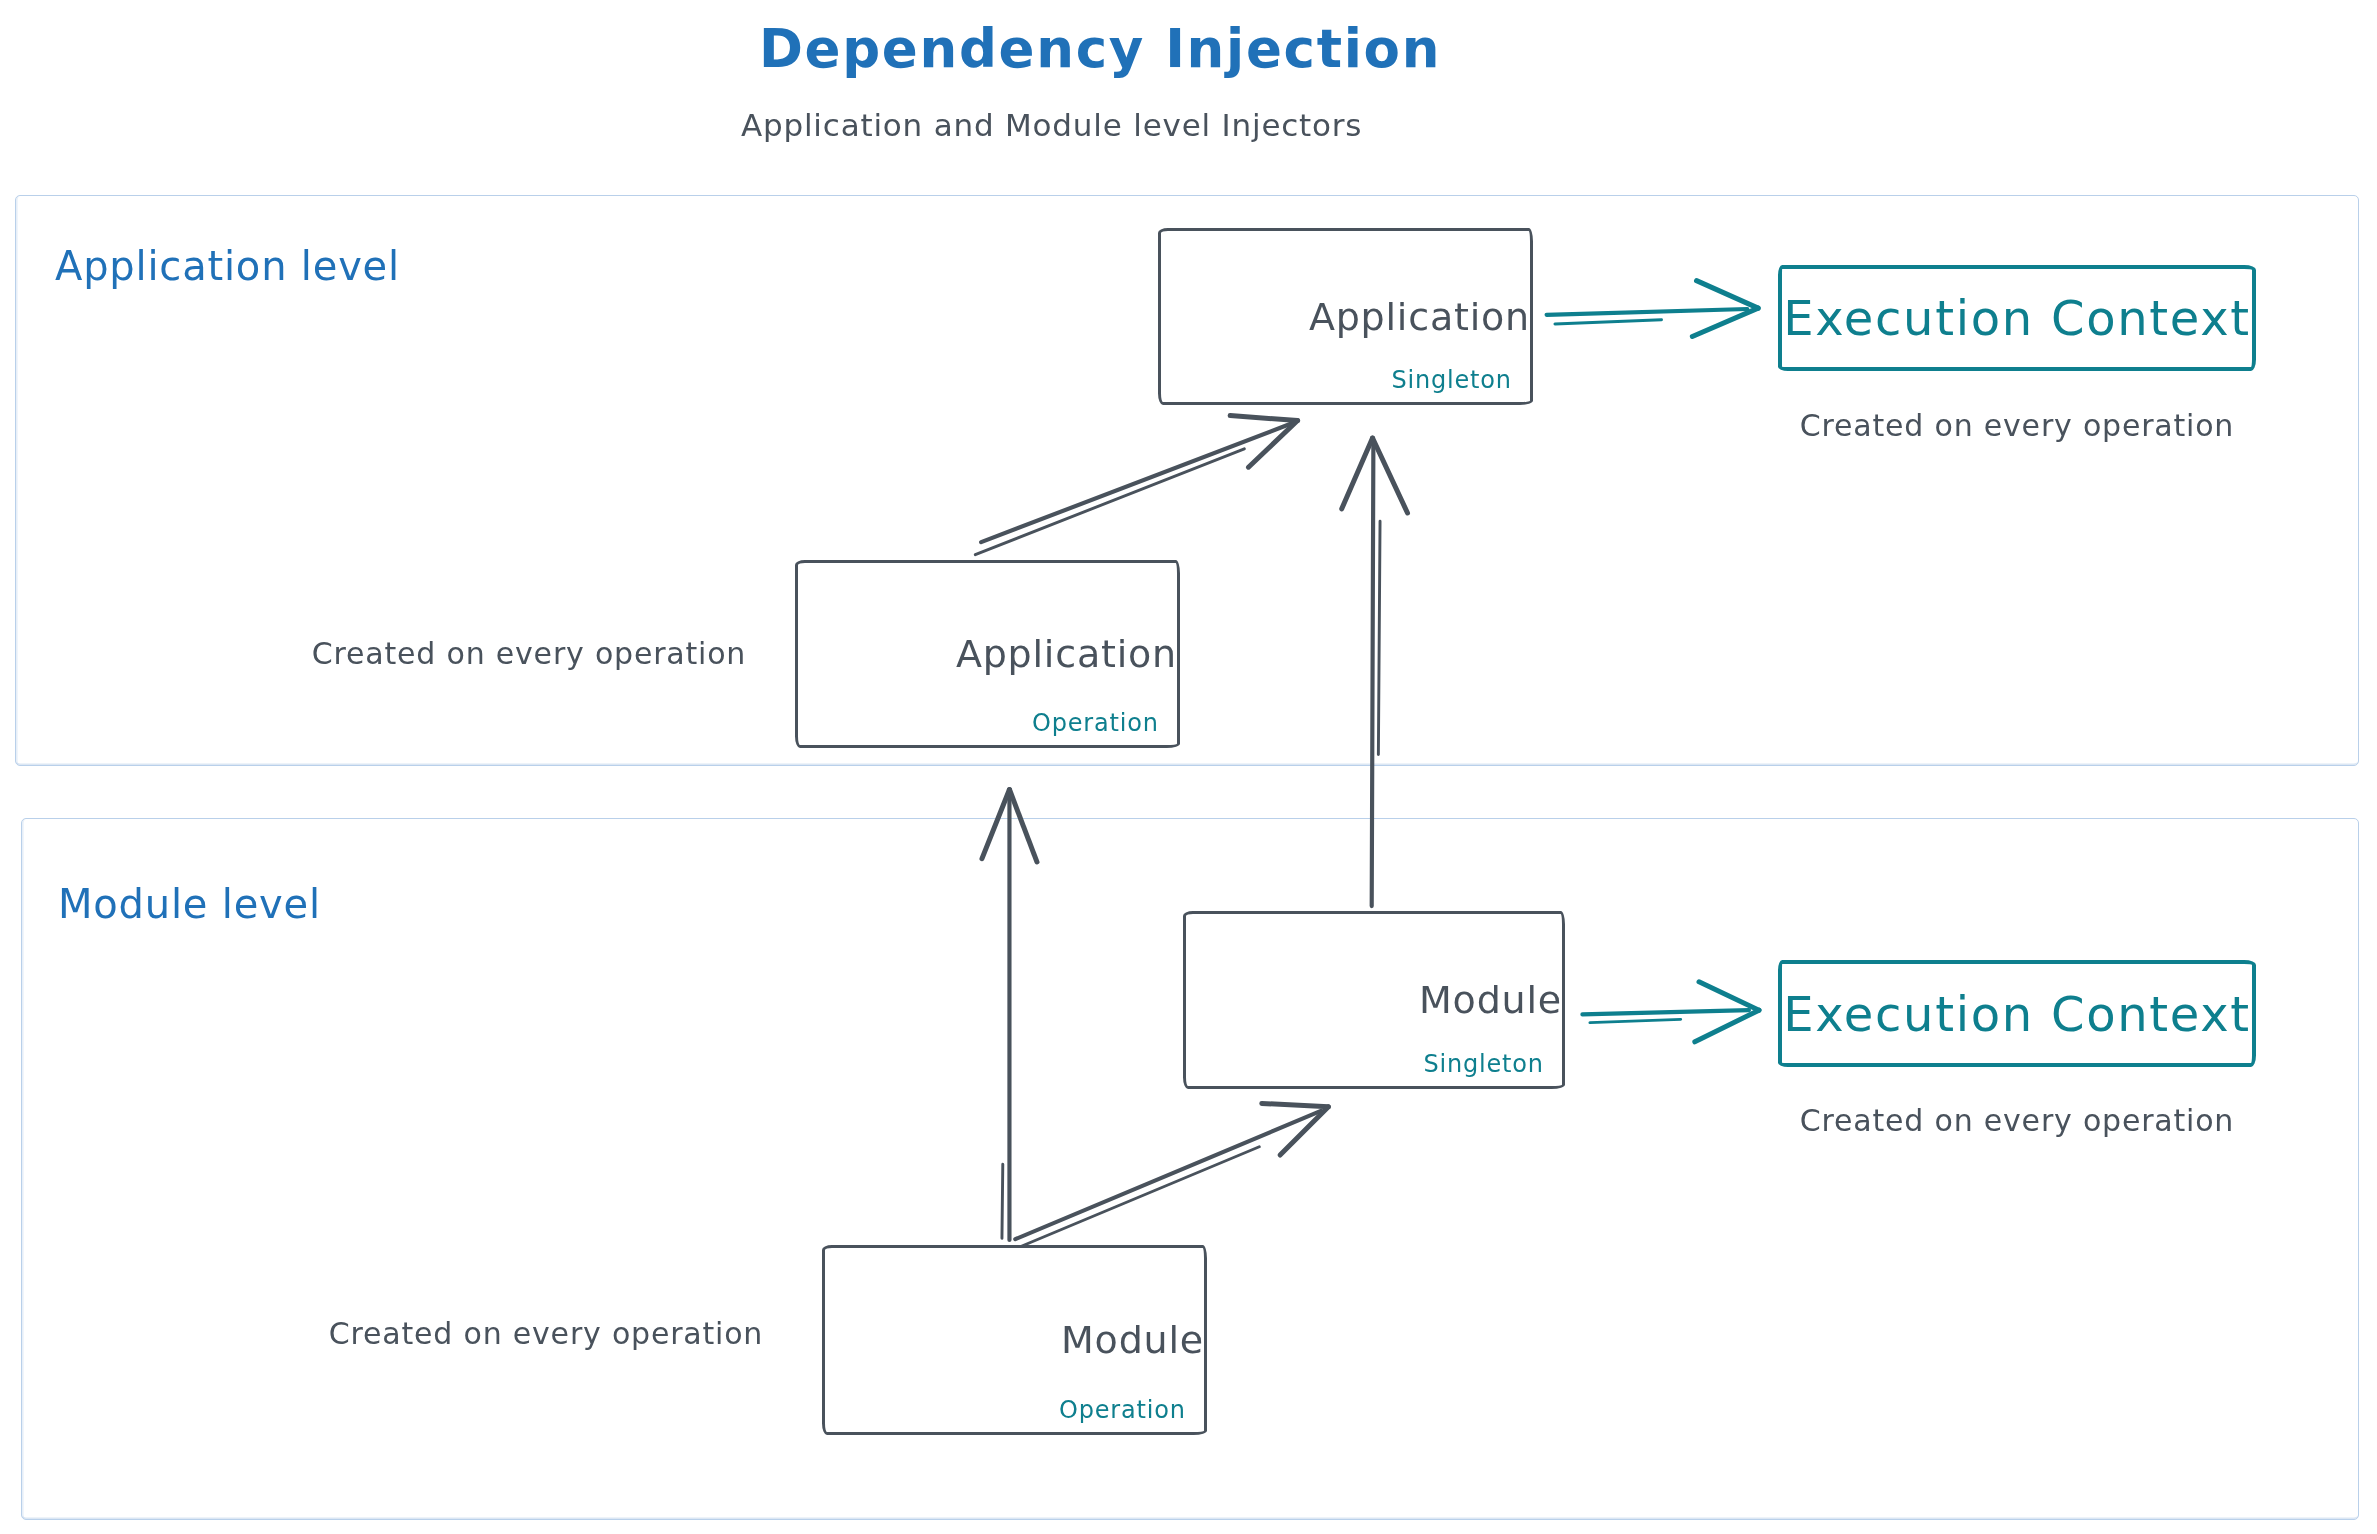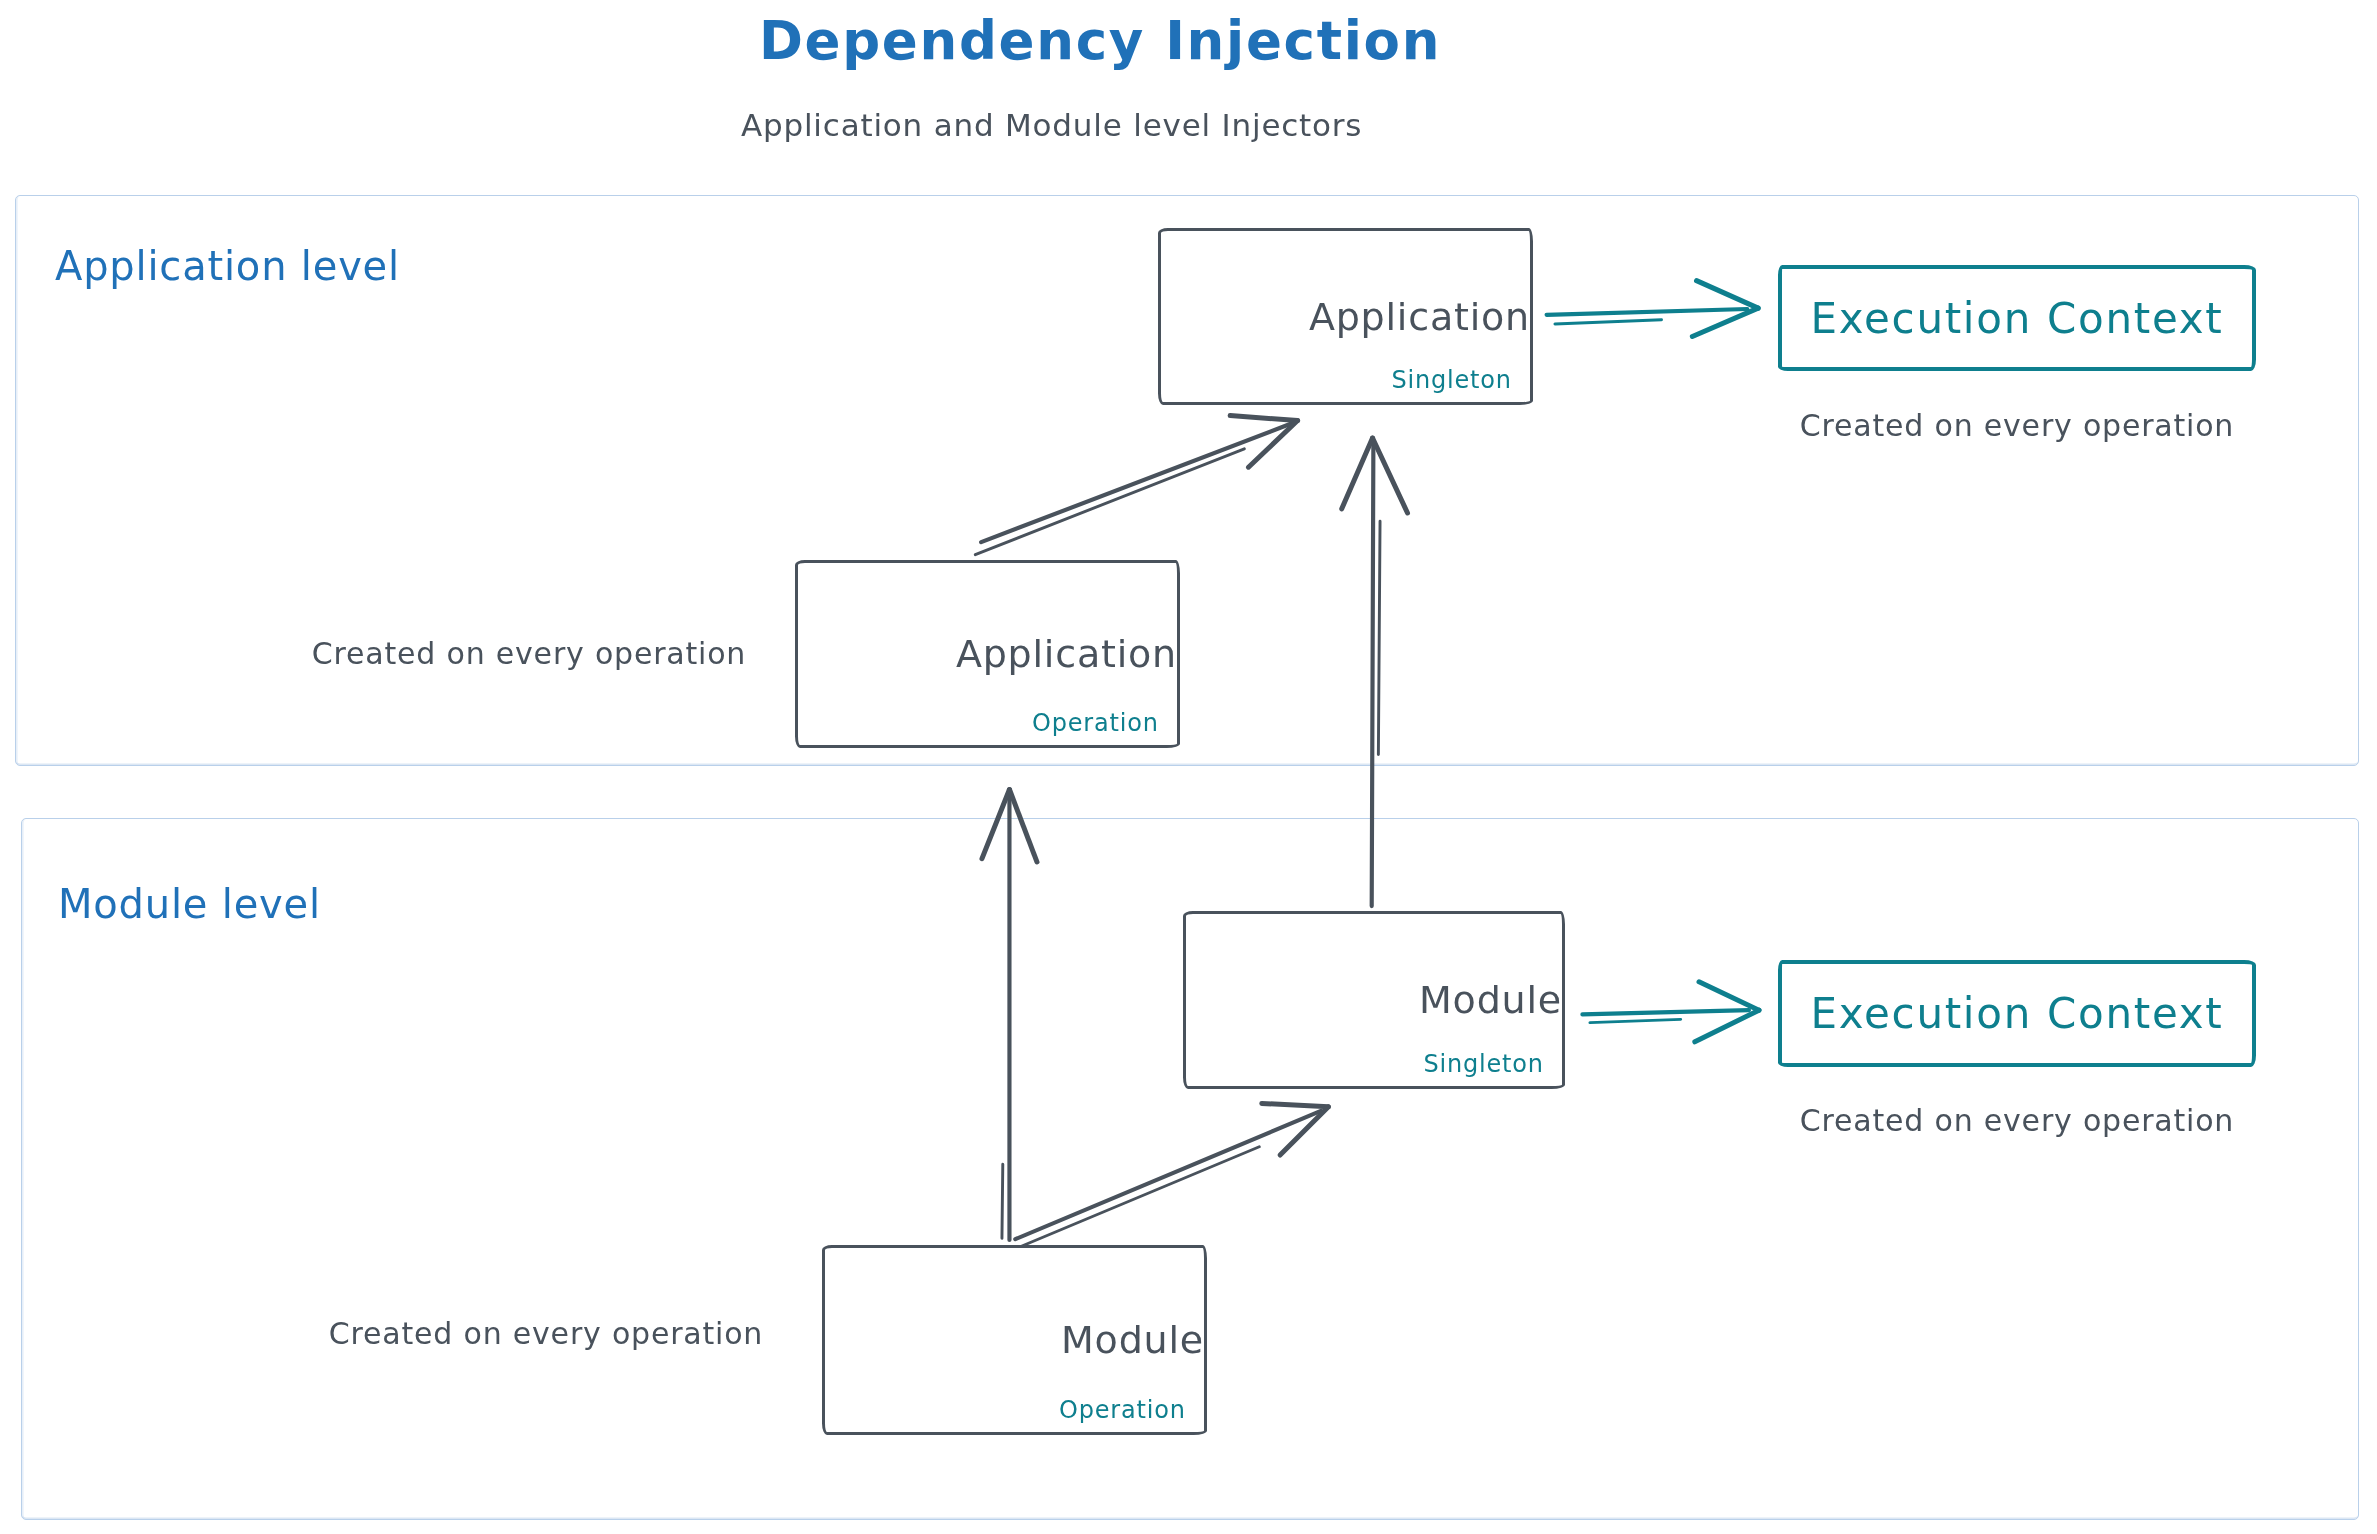--- a/index.html
+++ b/index.html
@@ -2,21 +2,21 @@
 <html style="--blue: #2071b8; --teal: #0e7f8e; --ink: #49525c; --frame: #b9d0ea;font-size:13.3px"><head>
 <meta charset="utf-8">
 <style>
   * { margin:0; padding:0; box-sizing:border-box; }
   html,body { background:#ffffff; }
   body { width:2377px; height:1534px; font-family:"DejaVu Sans", sans-serif; }
 
   .canvas { position:relative; width:2377px; height:1534px; background:#fff; overflow:hidden; }
 
   .title {
-    position:absolute; left:750px; top:10px; width:700px;
+    position:absolute; left:750px; top:18px; width:700px;
     text-align:center; font-size:53px; font-weight:bold;
     color:var(--blue); letter-spacing:1.7px;
   }
   .subtitle {
     position:absolute; left:741px; top:107px; width:725px;
     font-size:31px; color:var(--ink); letter-spacing:0.8px;
   }
 
   .panel {
     position:absolute; border:1.7px solid var(--frame); border-radius:5px;
@@ -41,21 +41,21 @@
   .box-app-sg { left:1158px; top:228px;  width:375px; height:177px; }
   .box-app-op { left:795px;  top:560px;  width:385px; height:188px; }
   .box-mod-sg { left:1183px; top:911px; width:382px; height:178px; }
   .box-mod-op { left:822px;  top:1245px; width:385px; height:190px; }
 
   .ecbox {
     position:absolute; border:4.2px solid var(--teal); background:#fff;
     display:flex; align-items:center; justify-content:center;
     border-radius:4.2px 11.7px 5px 10px / 10px 5px 11.7px 4.2px;
   }
-  .ecbox .eclabel { font-size:42px; color:var(--teal); letter-spacing:1.7px; }
+  .ecbox .eclabel { font-size:48px; color:var(--teal); letter-spacing:1.7px; }
   .ec-app { left:1778px; top:265px;  width:478px; height:106px; }
   .ec-mod { left:1778px; top:960px; width:478px; height:107px; }
 
   .caption { position:absolute; font-size:30px; color:var(--ink); text-align:center; letter-spacing:0.8px; }
   .cap-ec-app { left:1778px; top:408px;  width:478px; }
   .cap-ec-mod { left:1778px; top:1103px; width:478px; }
   .cap-op-app { left:275px;  top:636px;  width:508px; }
   .cap-op-mod { left:292px;  top:1316px; width:508px; }
 
   svg.arrows { position:absolute; left:0; top:0; width:2377px; height:1534px; pointer-events:none; }

